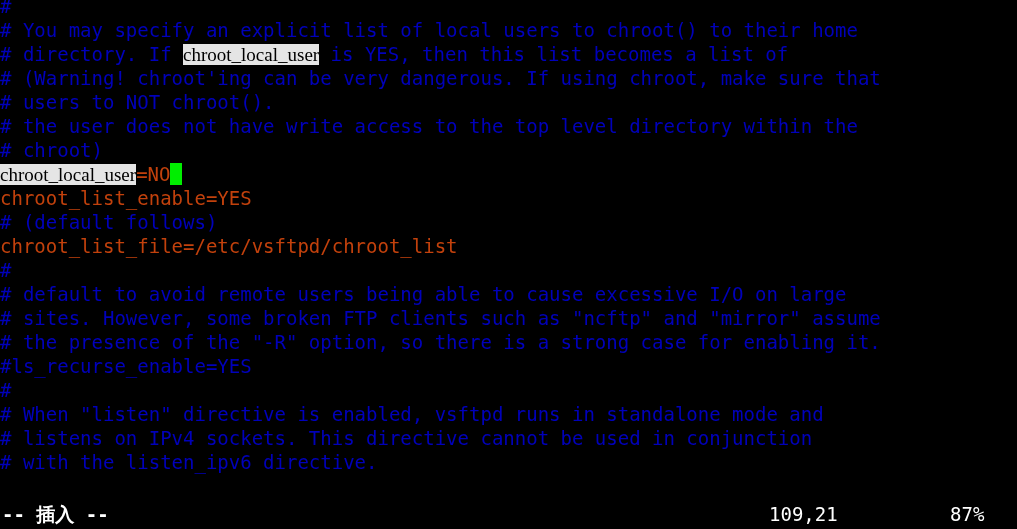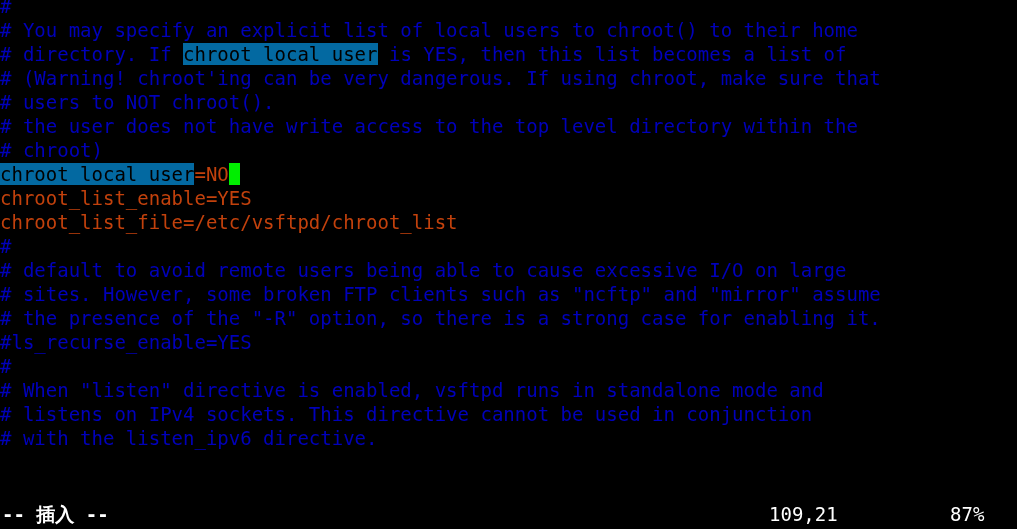--- a/index.html
+++ b/index.html
@@ -38,21 +38,22 @@
     color: #ffffff;
     font-family: "DejaVu Sans Mono", "Liberation Mono", monospace;
   }
   .seg {
     white-space: pre;
   }
   .c-comment { color: #0000bb; }
   .c-text    { color: #c2410c; }
   .c-search  {
     color: #000000;
-    background: #0369a1;
+    background: #e5e5e5;
+    font-family: Liberation Serif, serif;
   }
   .c-cursor {
     color: #000000;
     background: #00ee00;
   }
   #statusline {
     position: absolute;
     left: 0;
     bottom: 3px;
     width: 1017px;
@@ -92,20 +93,21 @@
   <div id="buffer">
       <div class="line"><span class="seg c-comment">#</span></div>
       <div class="line"><span class="seg c-comment"># You may specify an explicit list of local users to chroot() to their home</span></div>
       <div class="line"><span class="seg c-comment"># directory. If </span><span class="seg c-search">chroot_local_user</span><span class="seg c-comment"> is YES, then this list becomes a list of</span></div>
       <div class="line"><span class="seg c-comment"># (Warning! chroot'ing can be very dangerous. If using chroot, make sure that</span></div>
       <div class="line"><span class="seg c-comment"># users to NOT chroot().</span></div>
       <div class="line"><span class="seg c-comment"># the user does not have write access to the top level directory within the</span></div>
       <div class="line"><span class="seg c-comment"># chroot)</span></div>
       <div class="line"><span class="seg c-search">chroot_local_user</span><span class="seg c-text">=NO</span><span class="seg c-cursor"> </span></div>
       <div class="line"><span class="seg c-text">chroot_list_enable=YES</span></div>
+      <div class="line"><span class="seg c-comment"># (default follows)</span></div>
       <div class="line"><span class="seg c-text">chroot_list_file=/etc/vsftpd/chroot_list</span></div>
       <div class="line"><span class="seg c-comment">#</span></div>
       <div class="line"><span class="seg c-comment"># default to avoid remote users being able to cause excessive I/O on large</span></div>
       <div class="line"><span class="seg c-comment"># sites. However, some broken FTP clients such as "ncftp" and "mirror" assume</span></div>
       <div class="line"><span class="seg c-comment"># the presence of the "-R" option, so there is a strong case for enabling it.</span></div>
       <div class="line"><span class="seg c-comment">#ls_recurse_enable=YES</span></div>
       <div class="line"><span class="seg c-comment">#</span></div>
       <div class="line"><span class="seg c-comment"># When "listen" directive is enabled, vsftpd runs in standalone mode and</span></div>
       <div class="line"><span class="seg c-comment"># listens on IPv4 sockets. This directive cannot be used in conjunction</span></div>
       <div class="line"><span class="seg c-comment"># with the listen_ipv6 directive.</span></div>

